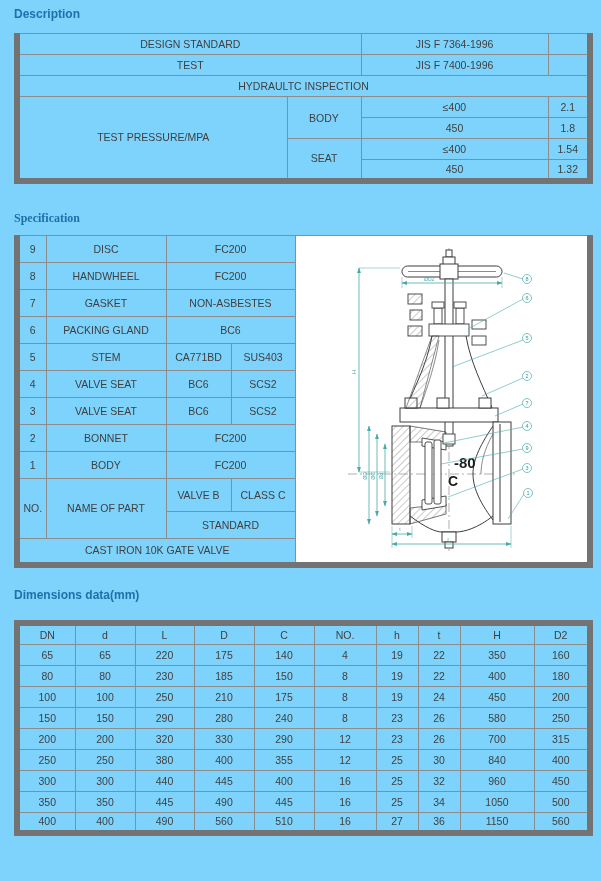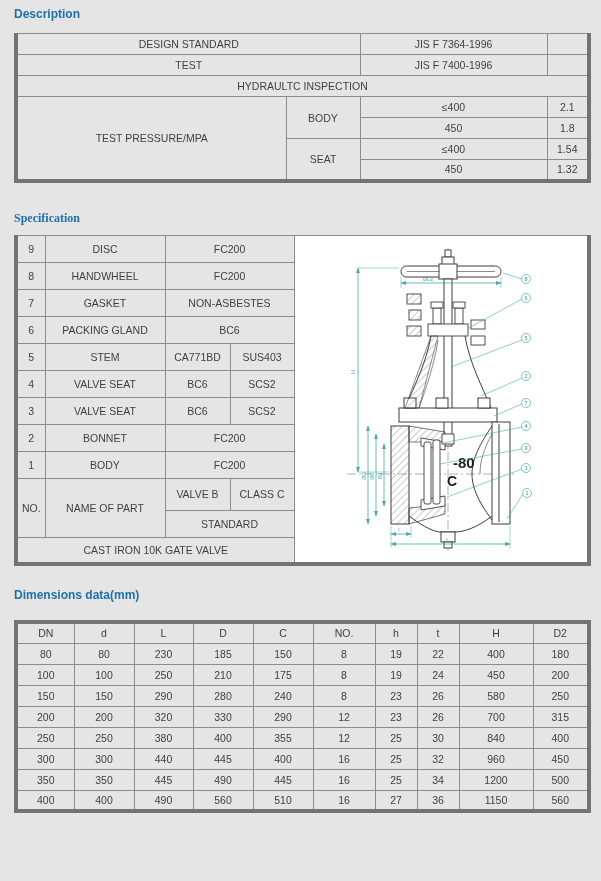--- a/index.html
+++ b/index.html
@@ -1,25 +1,25 @@
 <!DOCTYPE html>
 <html><head>
 <meta charset="utf-8">
 <style>
   html,body{margin:0;padding:0;background:#ffffff;}
   body{width:601px;height:881px;position:relative;
        font-family:"Liberation Sans","DejaVu Sans",sans-serif;
        color:#3f3f3f;font-size:10.5px;}
-  .page{position:absolute;left:0;top:0;width:601px;height:881px;background:#e5e5e5;}
+  .page{position:absolute;left:0;top:0;width:601px;height:881px;background:#7dd3fc;}
   .sec-heading{position:absolute;left:14px;font-size:12px;font-weight:bold;color:#1d71aa;}
   table{border-collapse:collapse;table-layout:fixed;position:absolute;left:14px;
         font-size:10.5px;color:#3f3f3f;}
   td{border:1px solid #8c8c8c;text-align:center;vertical-align:middle;
      padding:0 2px;overflow:hidden;}
-  table{border:4px solid #737373;}
+  table{border:6px solid #737373;}
   .dashed-top{border-top:1px dashed #c4c4c4;}
   .h21{height:21px;}
   .h27{height:27px;}
   .drawing-cell{padding:0;vertical-align:top;background:#fff;text-align:right;}
   #desc-table{top:33px;width:573px;}
   #spec-table{top:235px;width:573px;}
   #dim-table{top:620px;width:573px;}
   #h-desc{top:7px;}
   #h-spec{top:211px;font-family:Liberation Serif, serif;}
   #h-dim{top:588px;}
@@ -310,20 +310,32 @@
         <td>C</td>
         <td>NO.</td>
         <td>h</td>
         <td>t</td>
         <td>H</td>
         <td>D2</td>
       </tr>
     </thead>
     <tbody>
         <tr class="h21">
+          <td>65</td>
+          <td>65</td>
+          <td>220</td>
+          <td>175</td>
+          <td>140</td>
+          <td>4</td>
+          <td>19</td>
+          <td>22</td>
+          <td>350</td>
+          <td>160</td>
+        </tr>
+        <tr class="h21">
           <td>80</td>
           <td>80</td>
           <td>230</td>
           <td>185</td>
           <td>150</td>
           <td>8</td>
           <td>19</td>
           <td>22</td>
           <td>400</td>
           <td>180</td>
@@ -390,21 +402,21 @@
         </tr>
         <tr class="h21">
           <td>350</td>
           <td>350</td>
           <td>445</td>
           <td>490</td>
           <td>445</td>
           <td>16</td>
           <td>25</td>
           <td>34</td>
-          <td>1200</td>
+          <td>1050</td>
           <td>500</td>
         </tr>
         <tr class="h21">
           <td>400</td>
           <td>400</td>
           <td>490</td>
           <td>560</td>
           <td>510</td>
           <td>16</td>
           <td>27</td>

